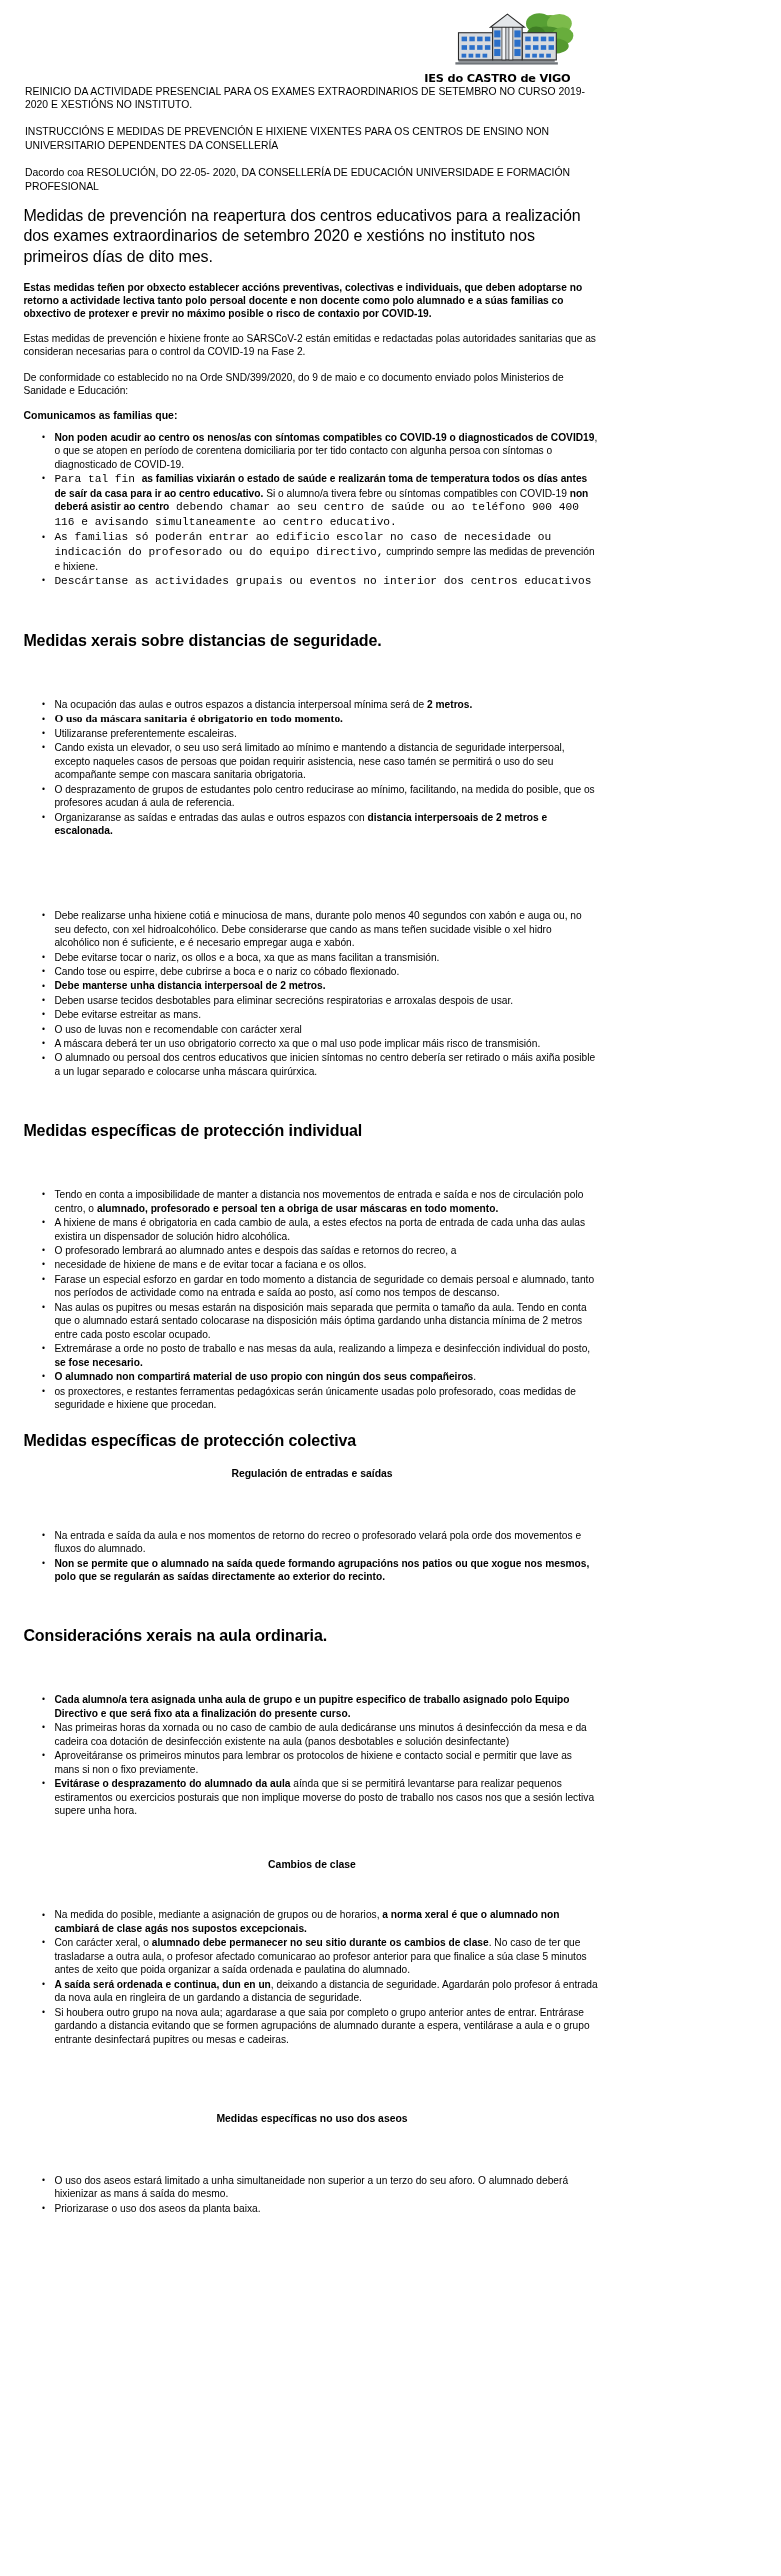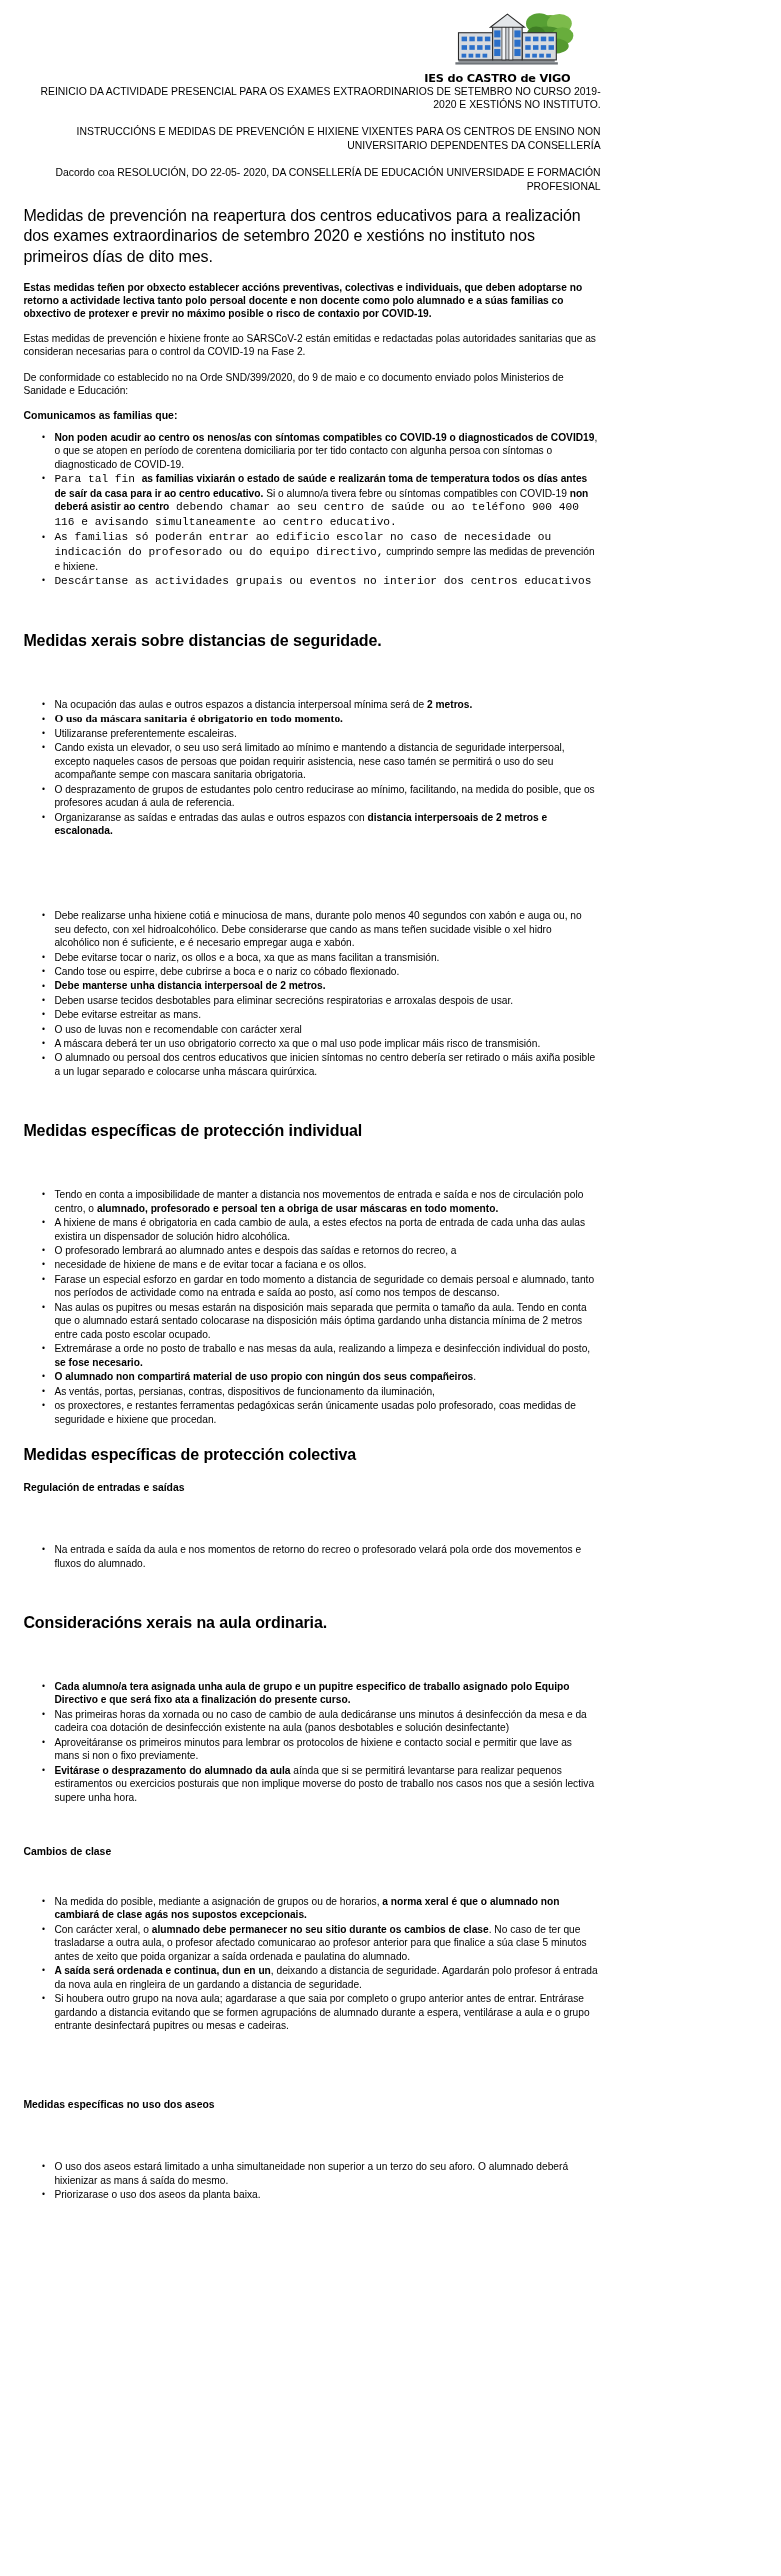--- a/index.html
+++ b/index.html
@@ -46,21 +46,20 @@
   
   .intro-block {
     margin: 0 0 0 0;
     padding-left: 1.6px;
   }
   .intro-para {
     font-size: 10.4px;
     line-height: 13.7px;
     margin: 0 0 13.3px 0;
     max-width: 688px;
-    text-align: right;
   }
   .intro-para.tight { margin-bottom: 11.7px; }
 
   .body-para {
     font-size: 10.2px;
     line-height: 13px;
     margin: 0 0 12.5px 0;
     max-width: 688px;
   }
   .body-para.bold { font-weight: bold; }
@@ -80,20 +79,21 @@
     line-height: 19px;
     margin: 19px 0 0 0;
     letter-spacing: -0.1px;
   }
 
   h3.sub-title {
     font-size: 10.4px;
     font-weight: bold;
     line-height: 14px;
     margin: 17px 0 0 0;
+    text-align: center;
   }
 
   .lead-bold {
     font-size: 10.5px;
     font-weight: bold;
     margin: 0 0 9.4px 0;
   }
 
   
   ul.bullets {
@@ -254,30 +254,30 @@
       <div class="spacer-xl"></div>
       <ul class="bullets">
         <li><span>Tendo en conta a imposibilidade de manter a distancia nos movementos de entrada e saída e nos de circulación polo centro, o </span><span class="b">alumnado, profesorado e persoal ten a obriga de usar máscaras en todo momento.</span></li>
         <li><span>A hixiene de mans é obrigatoria en cada cambio de aula, a estes efectos na porta de entrada de cada unha das aulas existira un dispensador de solución hidro alcohólica.</span></li>
         <li><span>O profesorado lembrará ao alumnado antes e despois das saídas e retornos do recreo, a</span></li>
         <li><span>necesidade de hixiene de mans e de evitar tocar a faciana e os ollos.</span></li>
         <li><span>Farase un especial esforzo en gardar en todo momento a distancia de seguridade co demais persoal e alumnado, tanto nos períodos de actividade como na entrada e saída ao posto, así como nos tempos de descanso.</span></li>
         <li><span>Nas aulas os pupitres ou mesas estarán na disposición mais separada que permita o tamaño da aula.  Tendo en conta que o alumnado estará sentado colocarase na disposición máis óptima gardando unha distancia mínima de 2 metros entre cada posto escolar ocupado.</span></li>
         <li><span>Extremárase a orde no posto de traballo e nas mesas da aula, realizando a limpeza e desinfección individual do posto, </span><span class="b">se fose necesario.</span></li>
         <li><span class="b">O alumnado non compartirá material de uso propio con ningún dos seus compañeiros</span><span>.</span></li>
-        <li><span>As ventás, portas, persianas, contras, dispositivos de funcionamento da iluminación,</span></li>
         <li><span>os proxectores, e restantes ferramentas pedagóxicas serán únicamente usadas polo profesorado, coas medidas de seguridade e hixiene que procedan.</span></li>
       </ul>
     </div>
 
   <h2 class="section-title">Medidas específicas de protección colectiva</h2>
   <h3 class="sub-title">Regulación de entradas e saídas</h3>
   <div class="spacer-xl"></div>
   <ul class="bullets">
       <li><span>Na entrada e saída da aula e nos momentos de retorno do recreo o profesorado velará pola orde dos movementos e fluxos do alumnado.</span></li>
+      <li><span class="b">Non se permite que o alumnado na saída quede formando agrupacións nos patios ou que xogue nos mesmos, polo que se regularán as saídas directamente ao exterior do recinto.</span></li>
     </ul>
 
   <div class="spacer-md"></div>
   <h2 class="section-title">Consideracións xerais na aula ordinaria.</h2>
   <div class="spacer-xl"></div>
   <ul class="bullets">
       <li><span class="b">Cada alumno/a tera asignada unha aula de grupo e un pupitre especifico de traballo asignado polo Equipo Directivo e que será fixo ata a finalización do presente curso.</span></li>
       <li><span>Nas primeiras horas da xornada ou no caso de cambio de aula dedicáranse uns minutos á desinfección da mesa e da cadeira coa dotación de desinfección existente na aula (panos desbotables e solución desinfectante)</span></li>
       <li><span>Aproveitáranse os primeiros minutos para lembrar os protocolos de hixiene e contacto social e permitir que lave as mans si non o fixo previamente.</span></li>
       <li><span class="b">Evitárase o desprazamento do alumnado da aula</span><span> aínda que si se permitirá levantarse para realizar pequenos estiramentos ou exercicios posturais que non implique moverse do posto de traballo nos casos nos que a sesión lectiva supere unha hora.</span></li>

